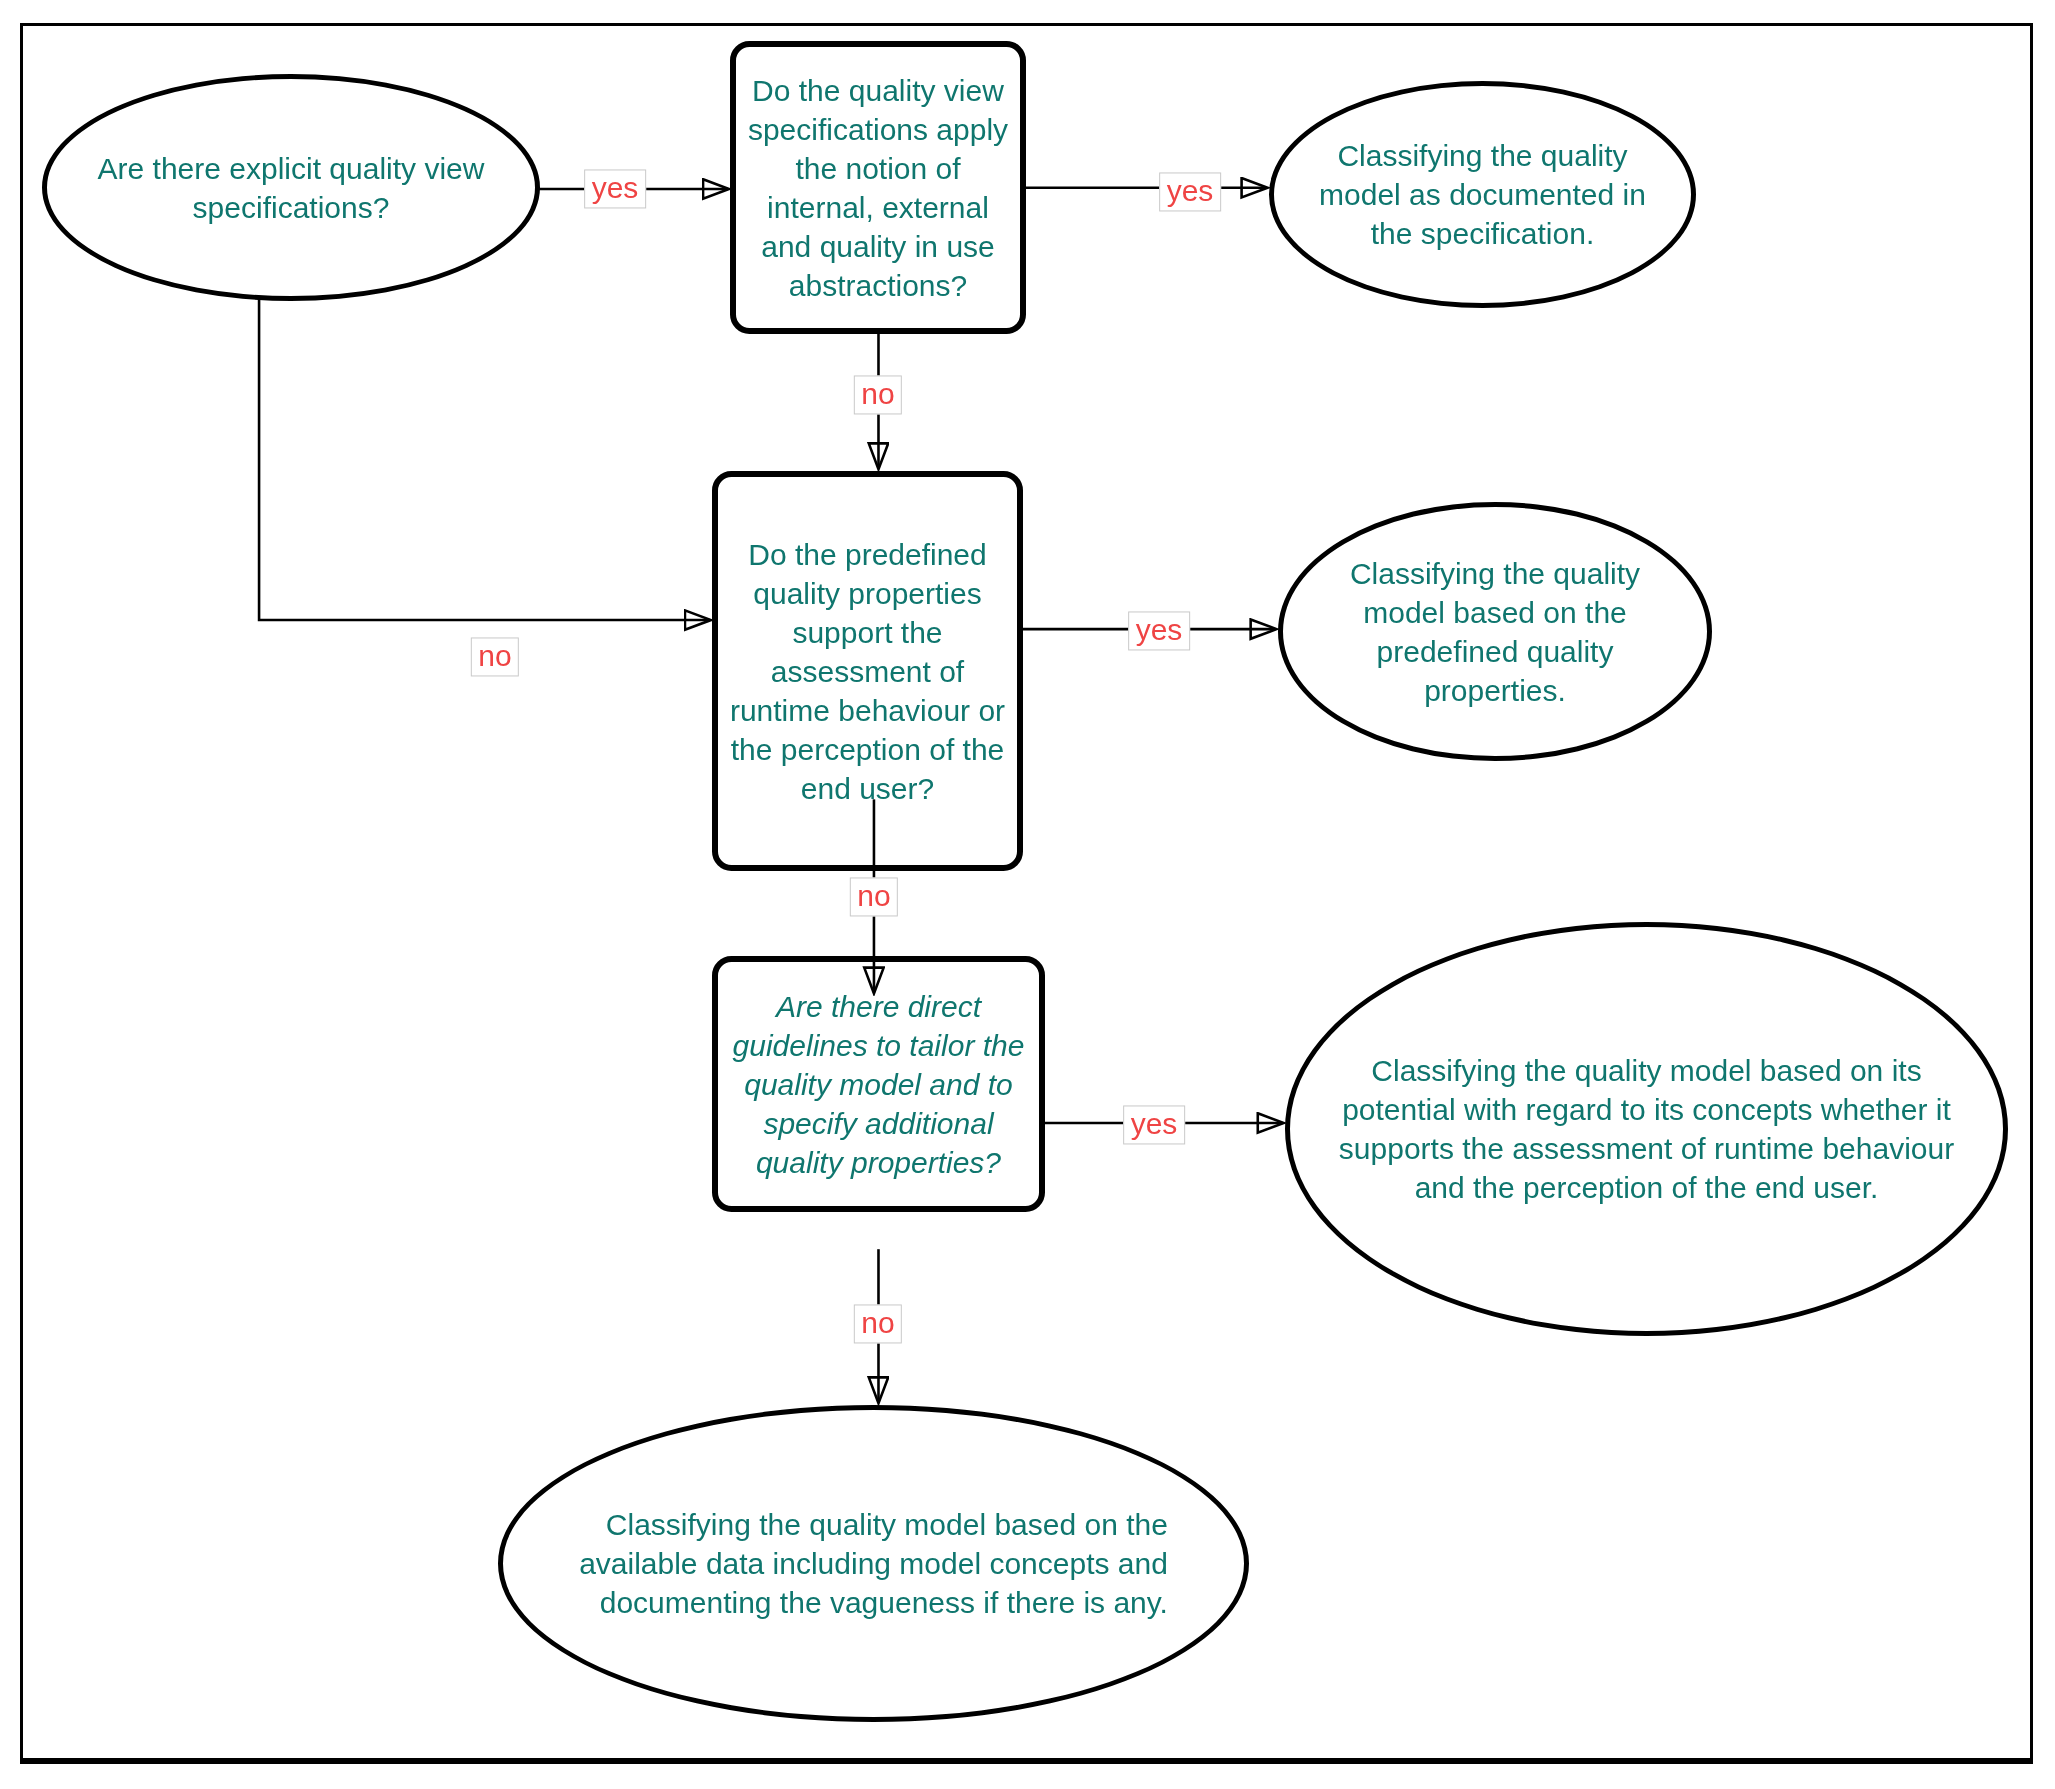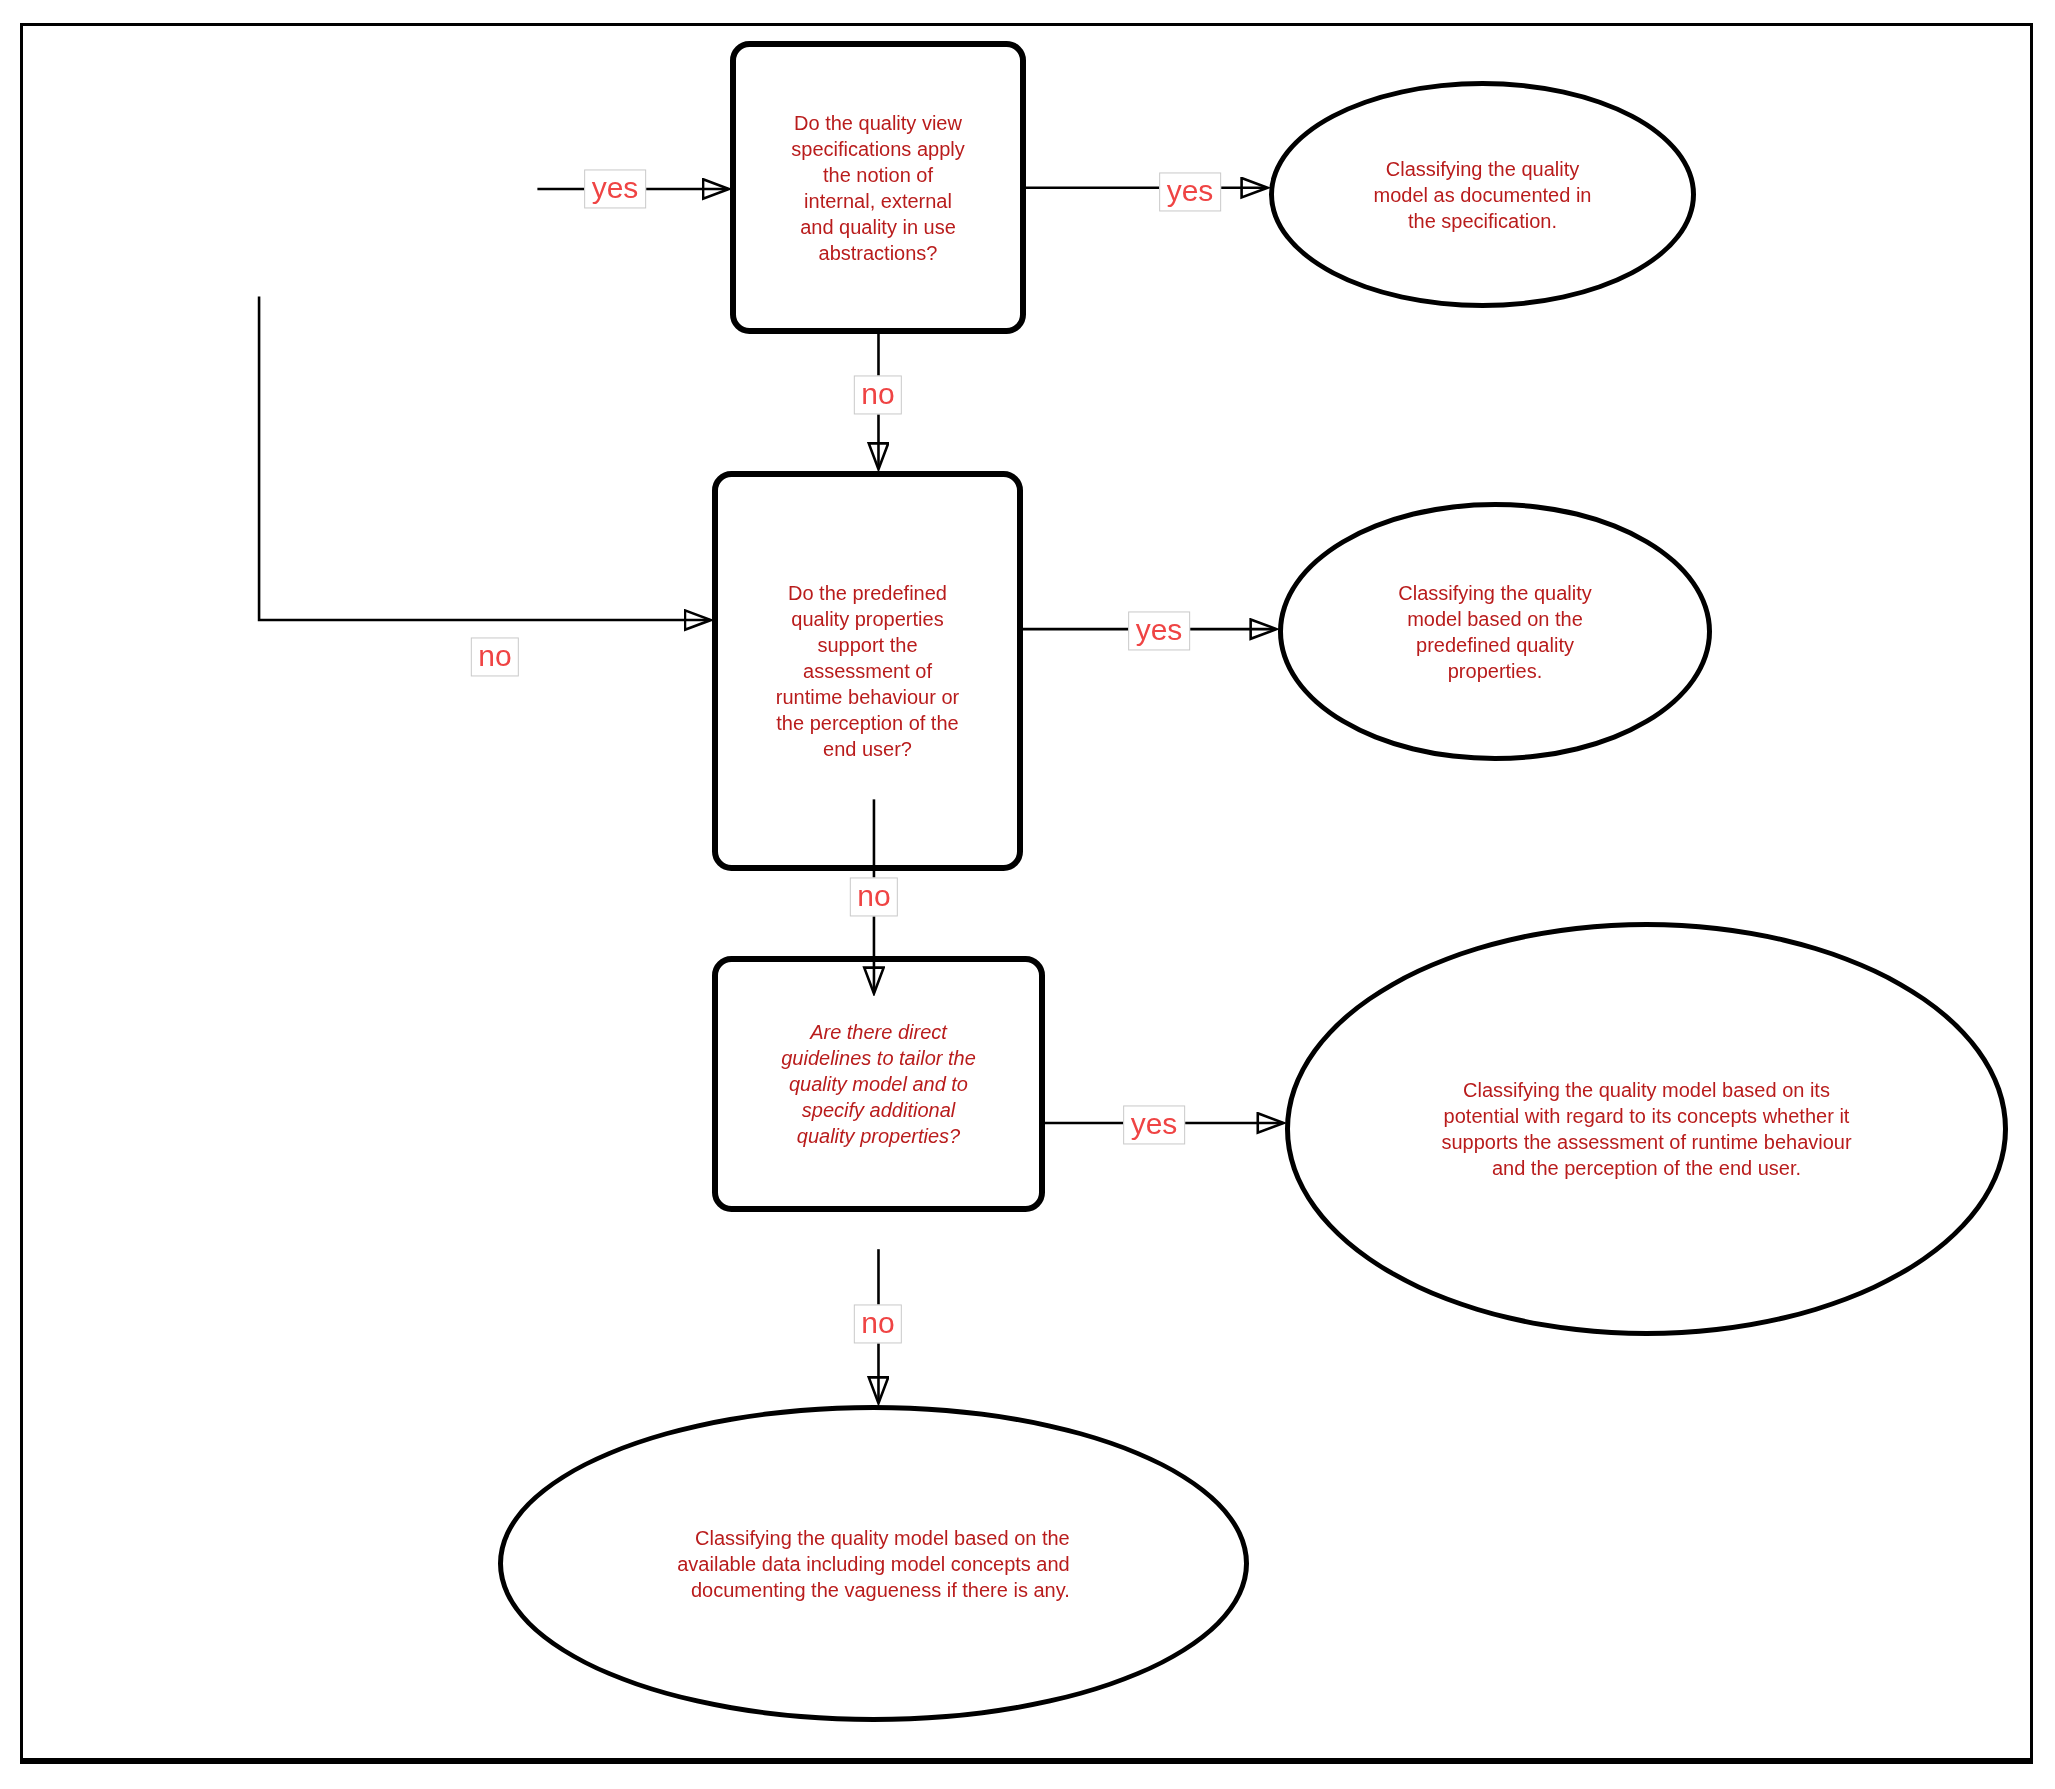--- a/index.html
+++ b/index.html
@@ -32,24 +32,24 @@
   }
   .node {
     position: absolute;
     box-sizing: border-box;
     background: #ffffff;
     display: flex;
     align-items: center;
     justify-content: center;
     text-align: center;
     white-space: pre-line;
-    font-size: 20px;
+    font-size: 30px;
     line-height: 1.3;
     z-index: 1;
-    color: #b91c1c;
+    color: #0f766e;
   }
   .ellipse {
     border: 5.8px solid #000000;
     border-radius: 50%;
     padding: 0 26px;
   }
   .box {
     border: 6.5px solid #000000;
     border-radius: 19.4px;
     padding: 0 6.5px;
@@ -96,20 +96,22 @@
   #l-e7 { left: 1154px; top: 1125px; }
   #l-e8 { left: 878px; top: 1324px; }
 </style>
 </head>
 <body>
 
 <div id="canvas">
 
   <div id="frame"></div>
 
+  <div class="node ellipse" id="n-q1">Are there explicit quality view
+specifications?</div>
 
   <div class="node box" id="n-q2">Do the quality view
 specifications apply
 the notion of
 internal, external
 and quality in use
 abstractions?</div>
 
   <div class="node ellipse" id="n-o1">Classifying the quality
 model as documented in

